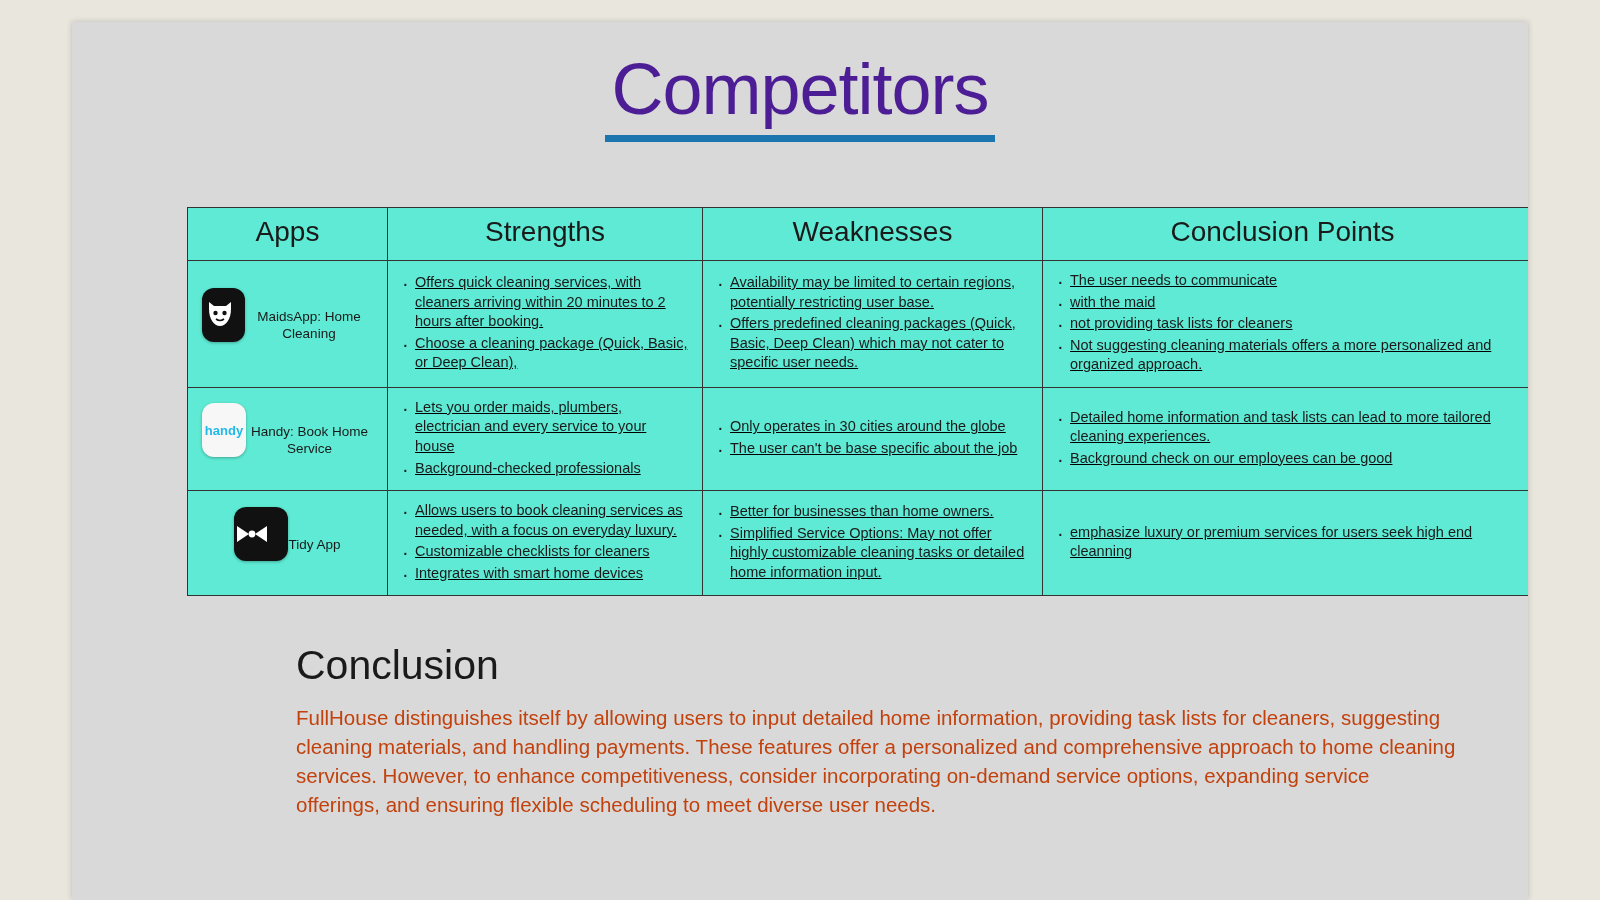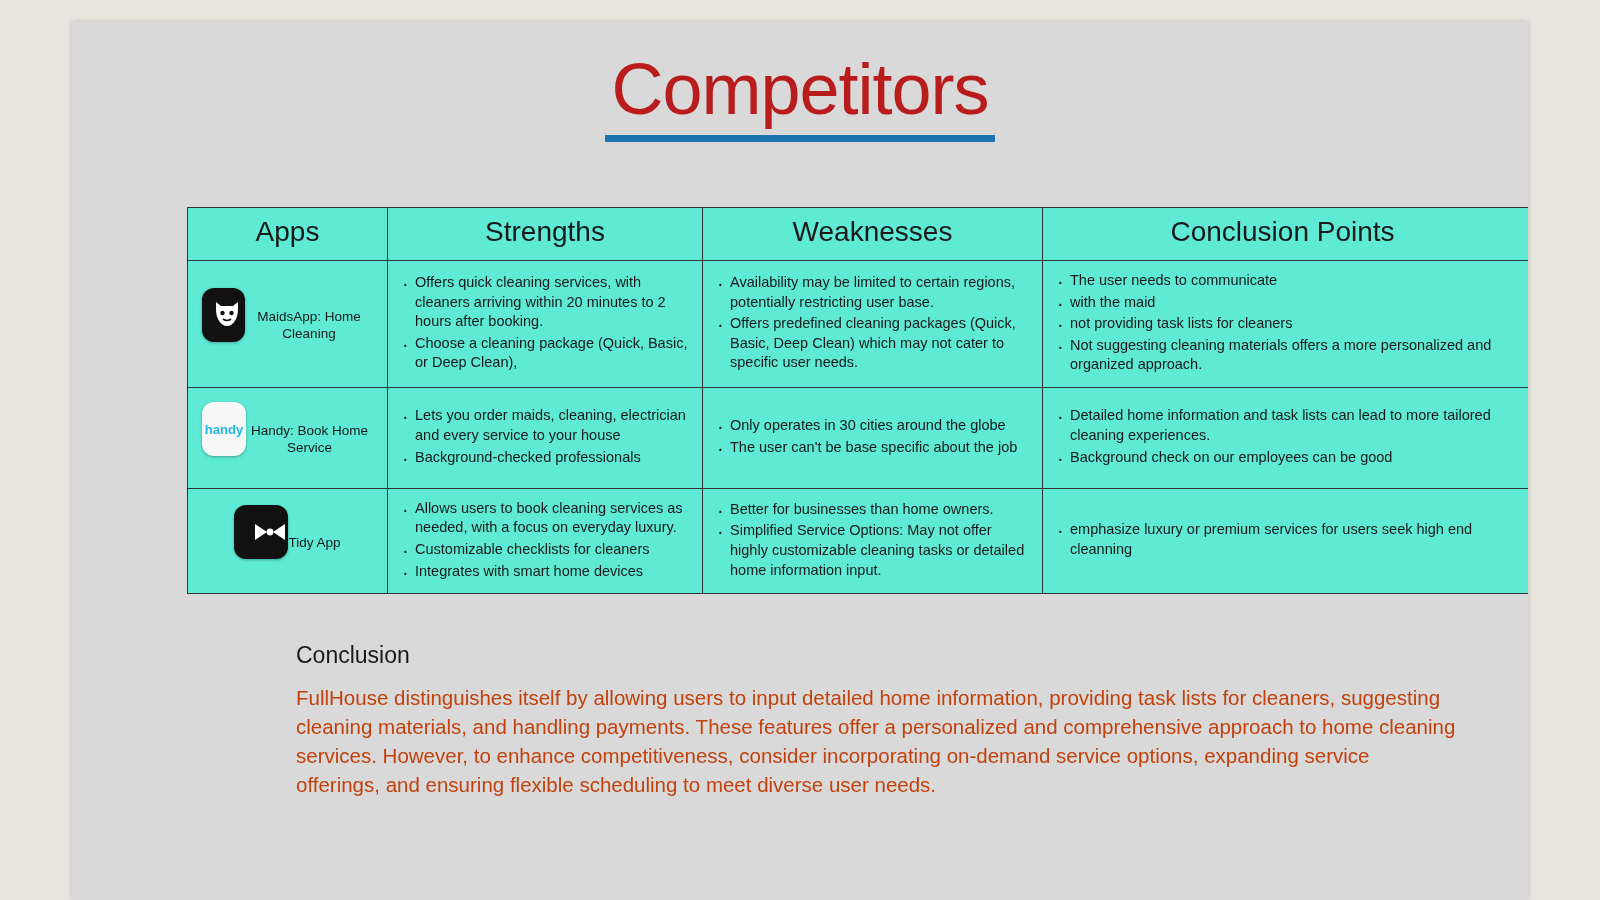--- a/index.html
+++ b/index.html
@@ -25,21 +25,21 @@
 
   
   .title-wrap {
     text-align: center;
     margin-top: 28px;
   }
   .title {
     display: inline-block;
     font-size: 72px;
     line-height: 1.1;
-    color: #b91c1c;
+    color: #4c1d95;
     font-weight: normal;
     letter-spacing: -1px;
     padding: 0 6px 6px 6px;
     border-bottom: 7px solid #1b76b0;
   }
 
   
   .table {
     position: absolute;
     left: 115px;
@@ -81,21 +81,21 @@
     justify-content: center;
     padding-top: 14px;
     padding-bottom: 10px;
   }
   .app-icon {
     width: 54px;
     height: 54px;
     border-radius: 12px;
     display: flex;
     align-items: center;
-    justify-content: flex-end;
+    justify-content: flex-start;
     box-shadow: 0 1px 3px rgba(0,0,0,0.3);
     margin-bottom: 22px;
     background: #fff;
   }
   .app-icon.dark { background: #111; }
   .app-icon.white { background: #f7f7f7; }
   .app-label {
     font-size: 13.5px;
     color: #1a1a1a;
     text-align: center;
@@ -117,32 +117,32 @@
   }
   ul.bullets li::before {
     content: "·";
     position: absolute;
     left: 0;
     top: -3px;
     font-size: 20px;
     line-height: 1.35;
   }
 
-  .vcenter { display: flex; flex-direction: column; justify-content: center; }
+  .vcenter { display: flex; flex-direction: column; justify-content: center; text-decoration: underline; }
 
   
   .conclusion {
     position: absolute;
     left: 224px;
     top: 620px;
     width: 1160px;
   }
   .conclusion h2 {
     margin: 0 0 14px 0;
-    font-size: 23px;
+    font-size: 41px;
     font-weight: normal;
     color: #1a1a1a;
   }
   .conclusion p {
     margin: 0;
     font-size: 20.5px;
     line-height: 1.42;
     color: #c2410c;
   }
 </style>
@@ -202,21 +202,21 @@
       <div class="cell c-apps app-cell">
         <div class="app-icon white">
           <svg width="44" height="22" viewBox="0 0 44 22" aria-hidden="true">
             <text x="22" y="16" text-anchor="middle" font-family="Liberation Sans, sans-serif" font-size="13" font-weight="bold" fill="#22b9e8">handy</text>
           </svg>
         </div>
         <div class="app-label">Handy: Book Home Service</div>
       </div>
       <div class="cell c-strengths vcenter">
         <ul class="bullets">
-          <li>Lets you order maids, cleaning, electrician and every service to your house</li>
+          <li>Lets you order maids, plumbers, electrician and every service to your house</li>
           <li>Background-checked professionals</li>
         </ul>
       </div>
       <div class="cell c-weak vcenter">
         <ul class="bullets">
           <li>Only operates in 30 cities around the globe</li>
           <li>The user can't be base specific about the job</li>
         </ul>
       </div>
       <div class="cell c-interest vcenter">

